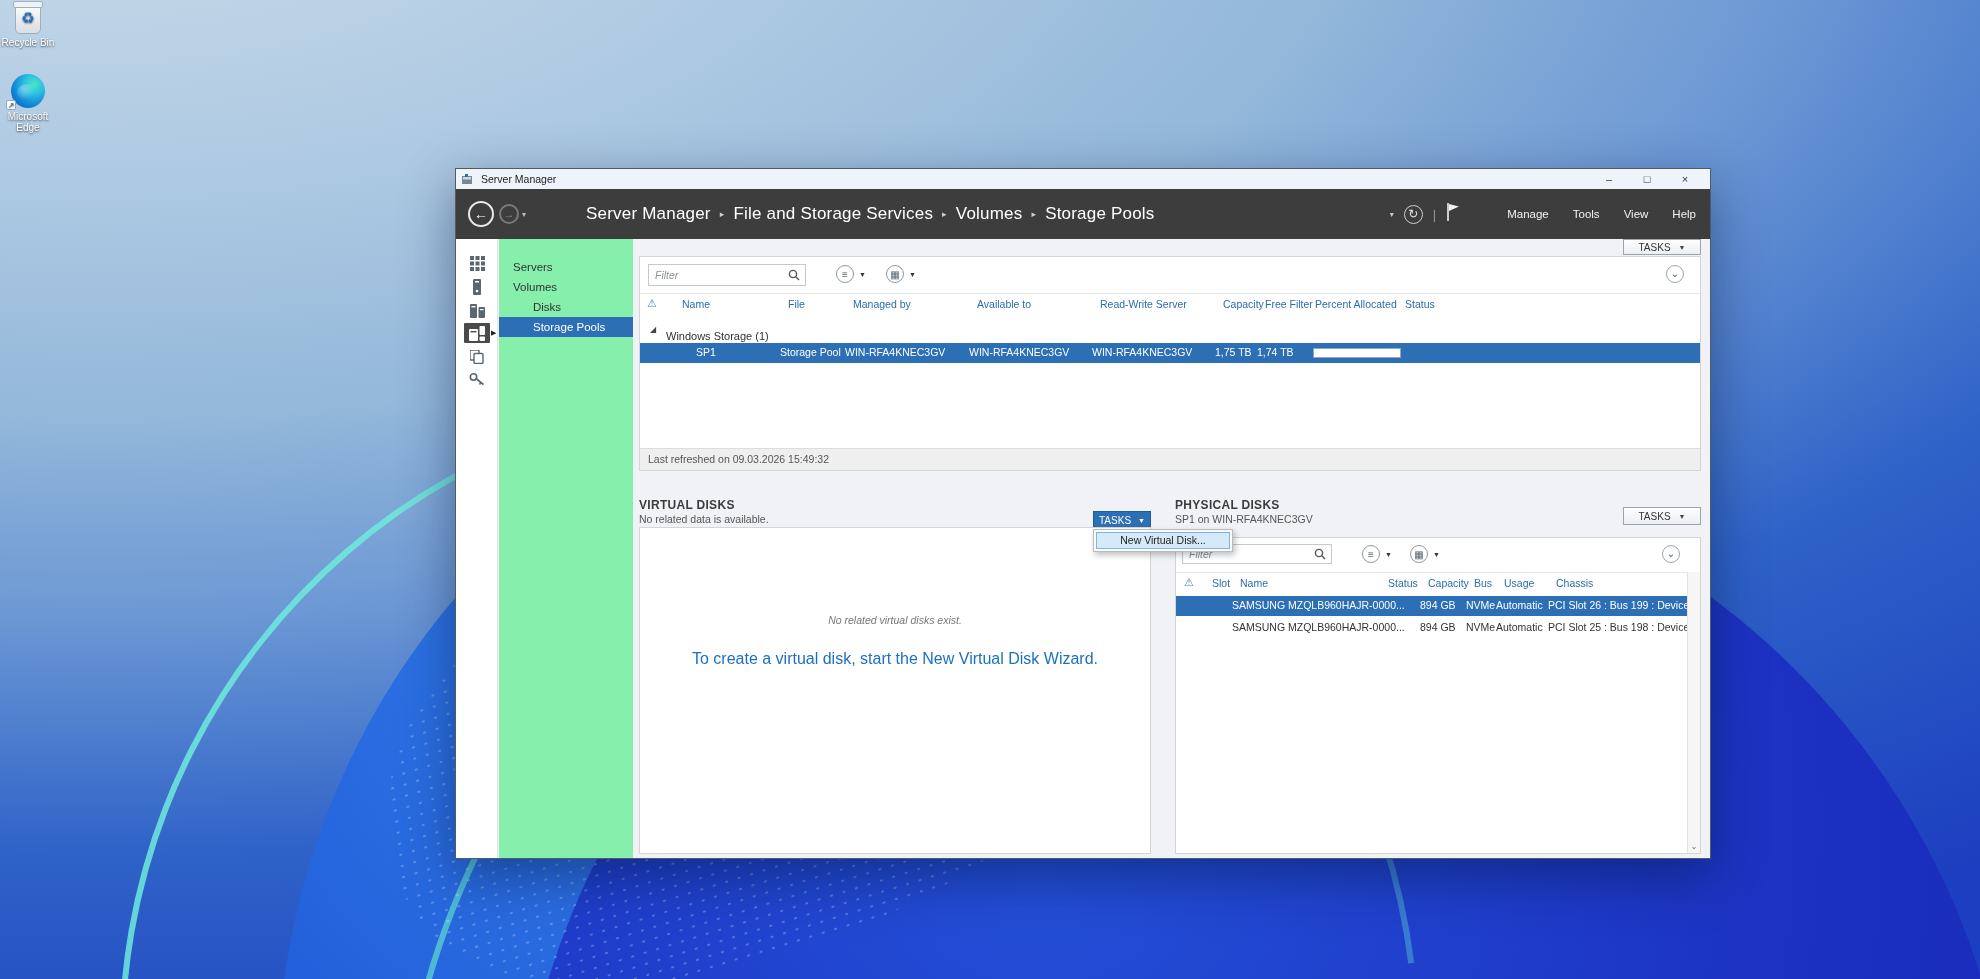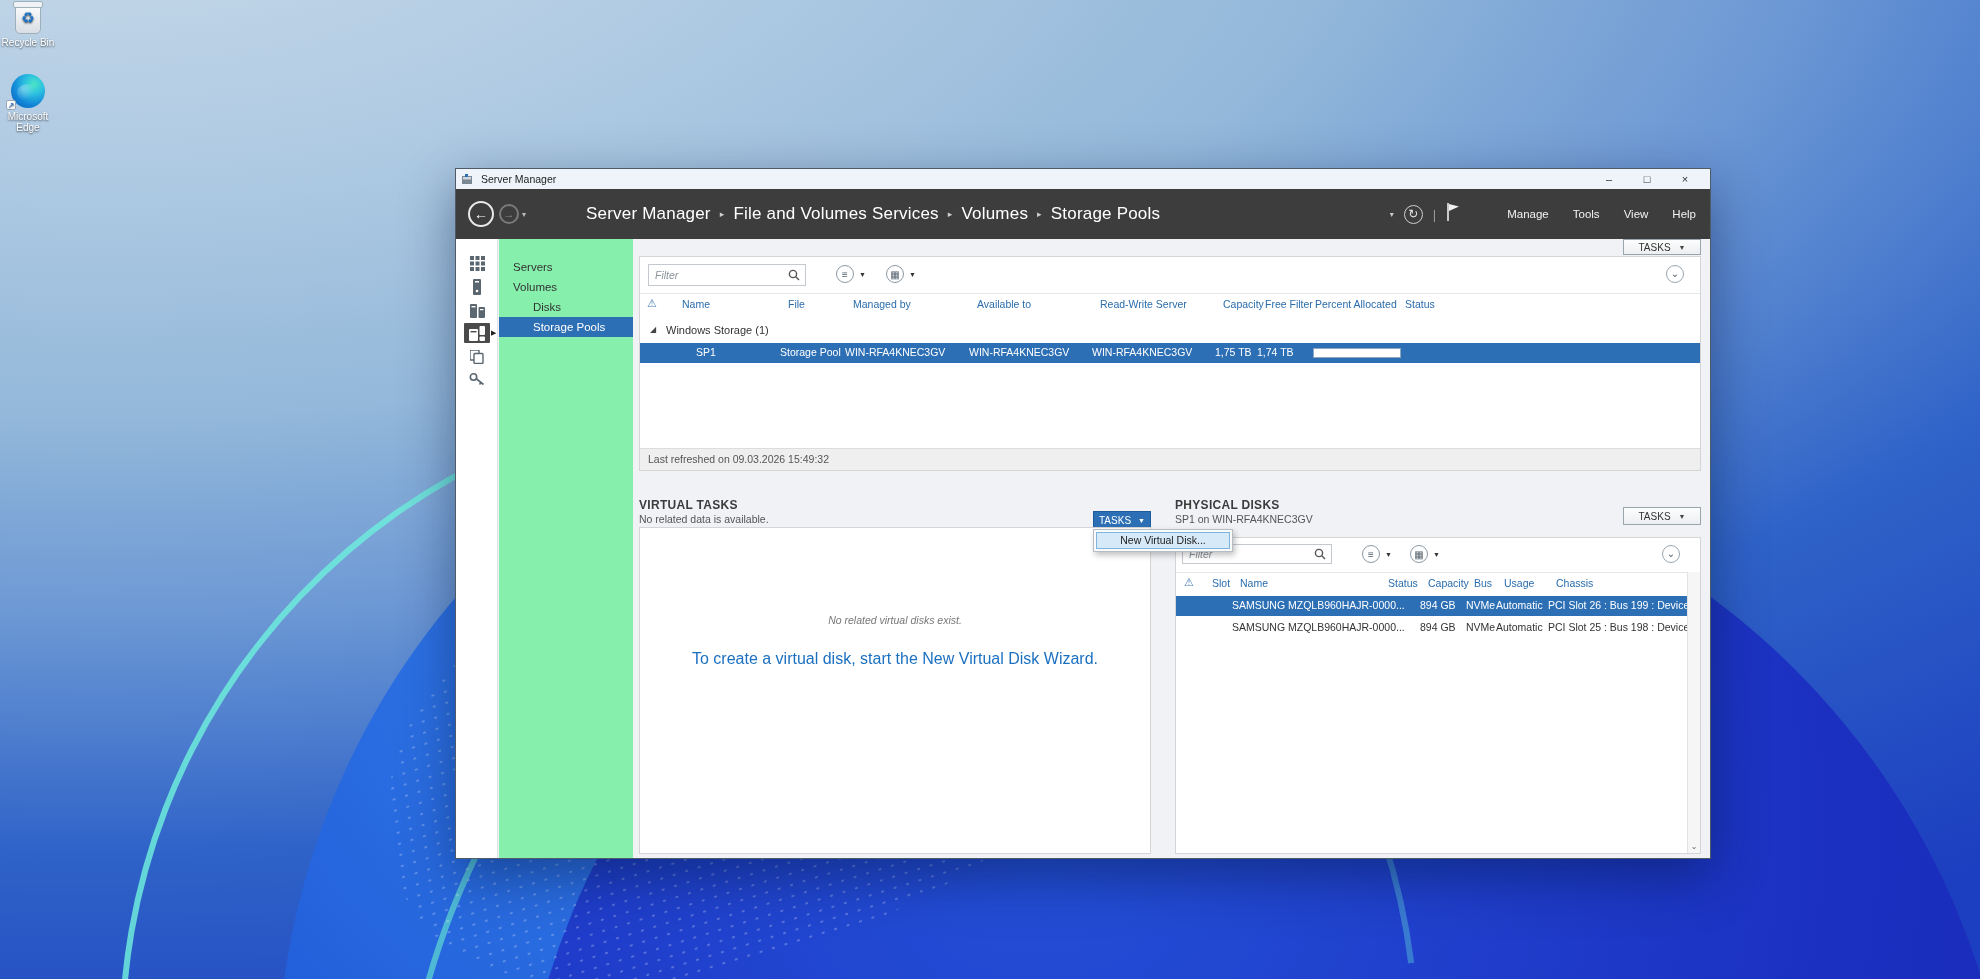--- a/index.html
+++ b/index.html
@@ -87,21 +87,21 @@
   .ic-drop { position:absolute; top:8px; display:flex; align-items:center; gap:5px; color:#57646e; }
   .ic-drop .circ { width:18px; height:18px; border:1px solid #8b98a3; border-radius:50%; font-size:10px; display:flex; align-items:center; justify-content:center; }
   .ic-drop .cd { font-size:7px; color:#333; }
   .collapse-circ { position:absolute; top:8px; width:18px; height:18px; border:1px solid #9aa6b0; border-radius:50%; color:#55606a; font-size:10px; line-height:15px; text-align:center; }
 
   .theadrow { position:absolute; left:0; right:0; top:36px; height:24px; border-top:1px solid #e4e7ea; }
   .th { position:absolute; top:4px; font-size:10.5px; color:#2a6dad; white-space:nowrap;padding-left:8px; }
   .alert-ic { position:absolute; top:3px; font-size:11px; color:#4a7fb5; }
   .grouprow { position:absolute; left:0; right:0; top:66px; height:18px; font-size:11px; color:#333; }
   .expander { position:absolute; left:10px; top:2px; font-size:8px; color:#444; }
-  .group-label { position:absolute; left:26px; top:1px; }
+  .group-label { position:absolute; left:26px; top:7px; }
   .datarow { position:absolute; left:0; right:0; height:20px; font-size:10.5px; }
   .datarow.sel { background:#2d6fb5; color:#fff; }
   .cell { position:absolute; top:3px; white-space:nowrap; }
   .pctbar { position:absolute; top:5px; width:88px; height:10px; background:#fff; border:1px solid #8fa8c2; }
   .refreshedbar { position:absolute; left:0; right:0; bottom:0; height:22px; background:#efefef; border-top:1px solid #dcdcdc; font-size:10.5px; color:#555; line-height:21px; padding-left:8px; }
 
   
   .sec-title { position:absolute; font-size:12px; font-weight:bold; color:#3c3c3c; letter-spacing:.3px; }
   .sec-sub { position:absolute; font-size:10.5px; color:#555; }
   .tasks-btn-blue { position:absolute; width:58px; height:18px; background:#2d6fb5; border:1px solid #1e5c9e; color:#fff; font-size:10px;
@@ -169,21 +169,21 @@
           <span>←</span>
         </div>
       <div class="nav-circ fwd">
           <span>→</span>
         </div>
       <span class="nav-caret">▾</span>
 
       <div class="crumbs">
         <span>Server Manager</span>
         <span class="crumb-sep">▸</span>
-        <span>File and Volumes Services</span>
+        <span>File and Storage Services</span>
         <span class="crumb-sep">▸</span>
         <span>Volumes</span>
         <span class="crumb-sep">▸</span>
         <span>Storage Pools</span>
       </div>
 
       <div class="nav-right">
         <span class="sm-caret">▾</span>
         <div class="nav-circ refresh">
             <span>↻</span>
@@ -319,21 +319,21 @@
           <span class="cell" style="left:329px;">WIN-RFA4KNEC3GV</span>
           <span class="cell" style="left:452px;">WIN-RFA4KNEC3GV</span>
           <span class="cell" style="left:575px;">1,75 TB</span>
           <span class="cell" style="left:617px;">1,74 TB</span>
           <span class="pctbar" style="left:673px;"></span>
         </div>
 
         <div class="refreshedbar">Last refreshed on 09.03.2026 15:49:32</div>
       </div>
 
-      <div class="sec-title" style="left:183px; top:259px;">VIRTUAL TASKS</div>
+      <div class="sec-title" style="left:183px; top:259px;">VIRTUAL DISKS</div>
       <div class="sec-sub" style="left:183px; top:274px;">No related data is available.</div>
       <div class="tasks-btn-blue" style="left:637px; top:272px;">
         <span>TASKS</span>
         <span class="cd">▼</span>
       </div>
 
       <div class="vd-box">
         <div class="vd-empty1">No related virtual disks exist.</div>
         <div class="vd-empty2">To create a virtual disk, start the New Virtual Disk Wizard.</div>
       </div>

